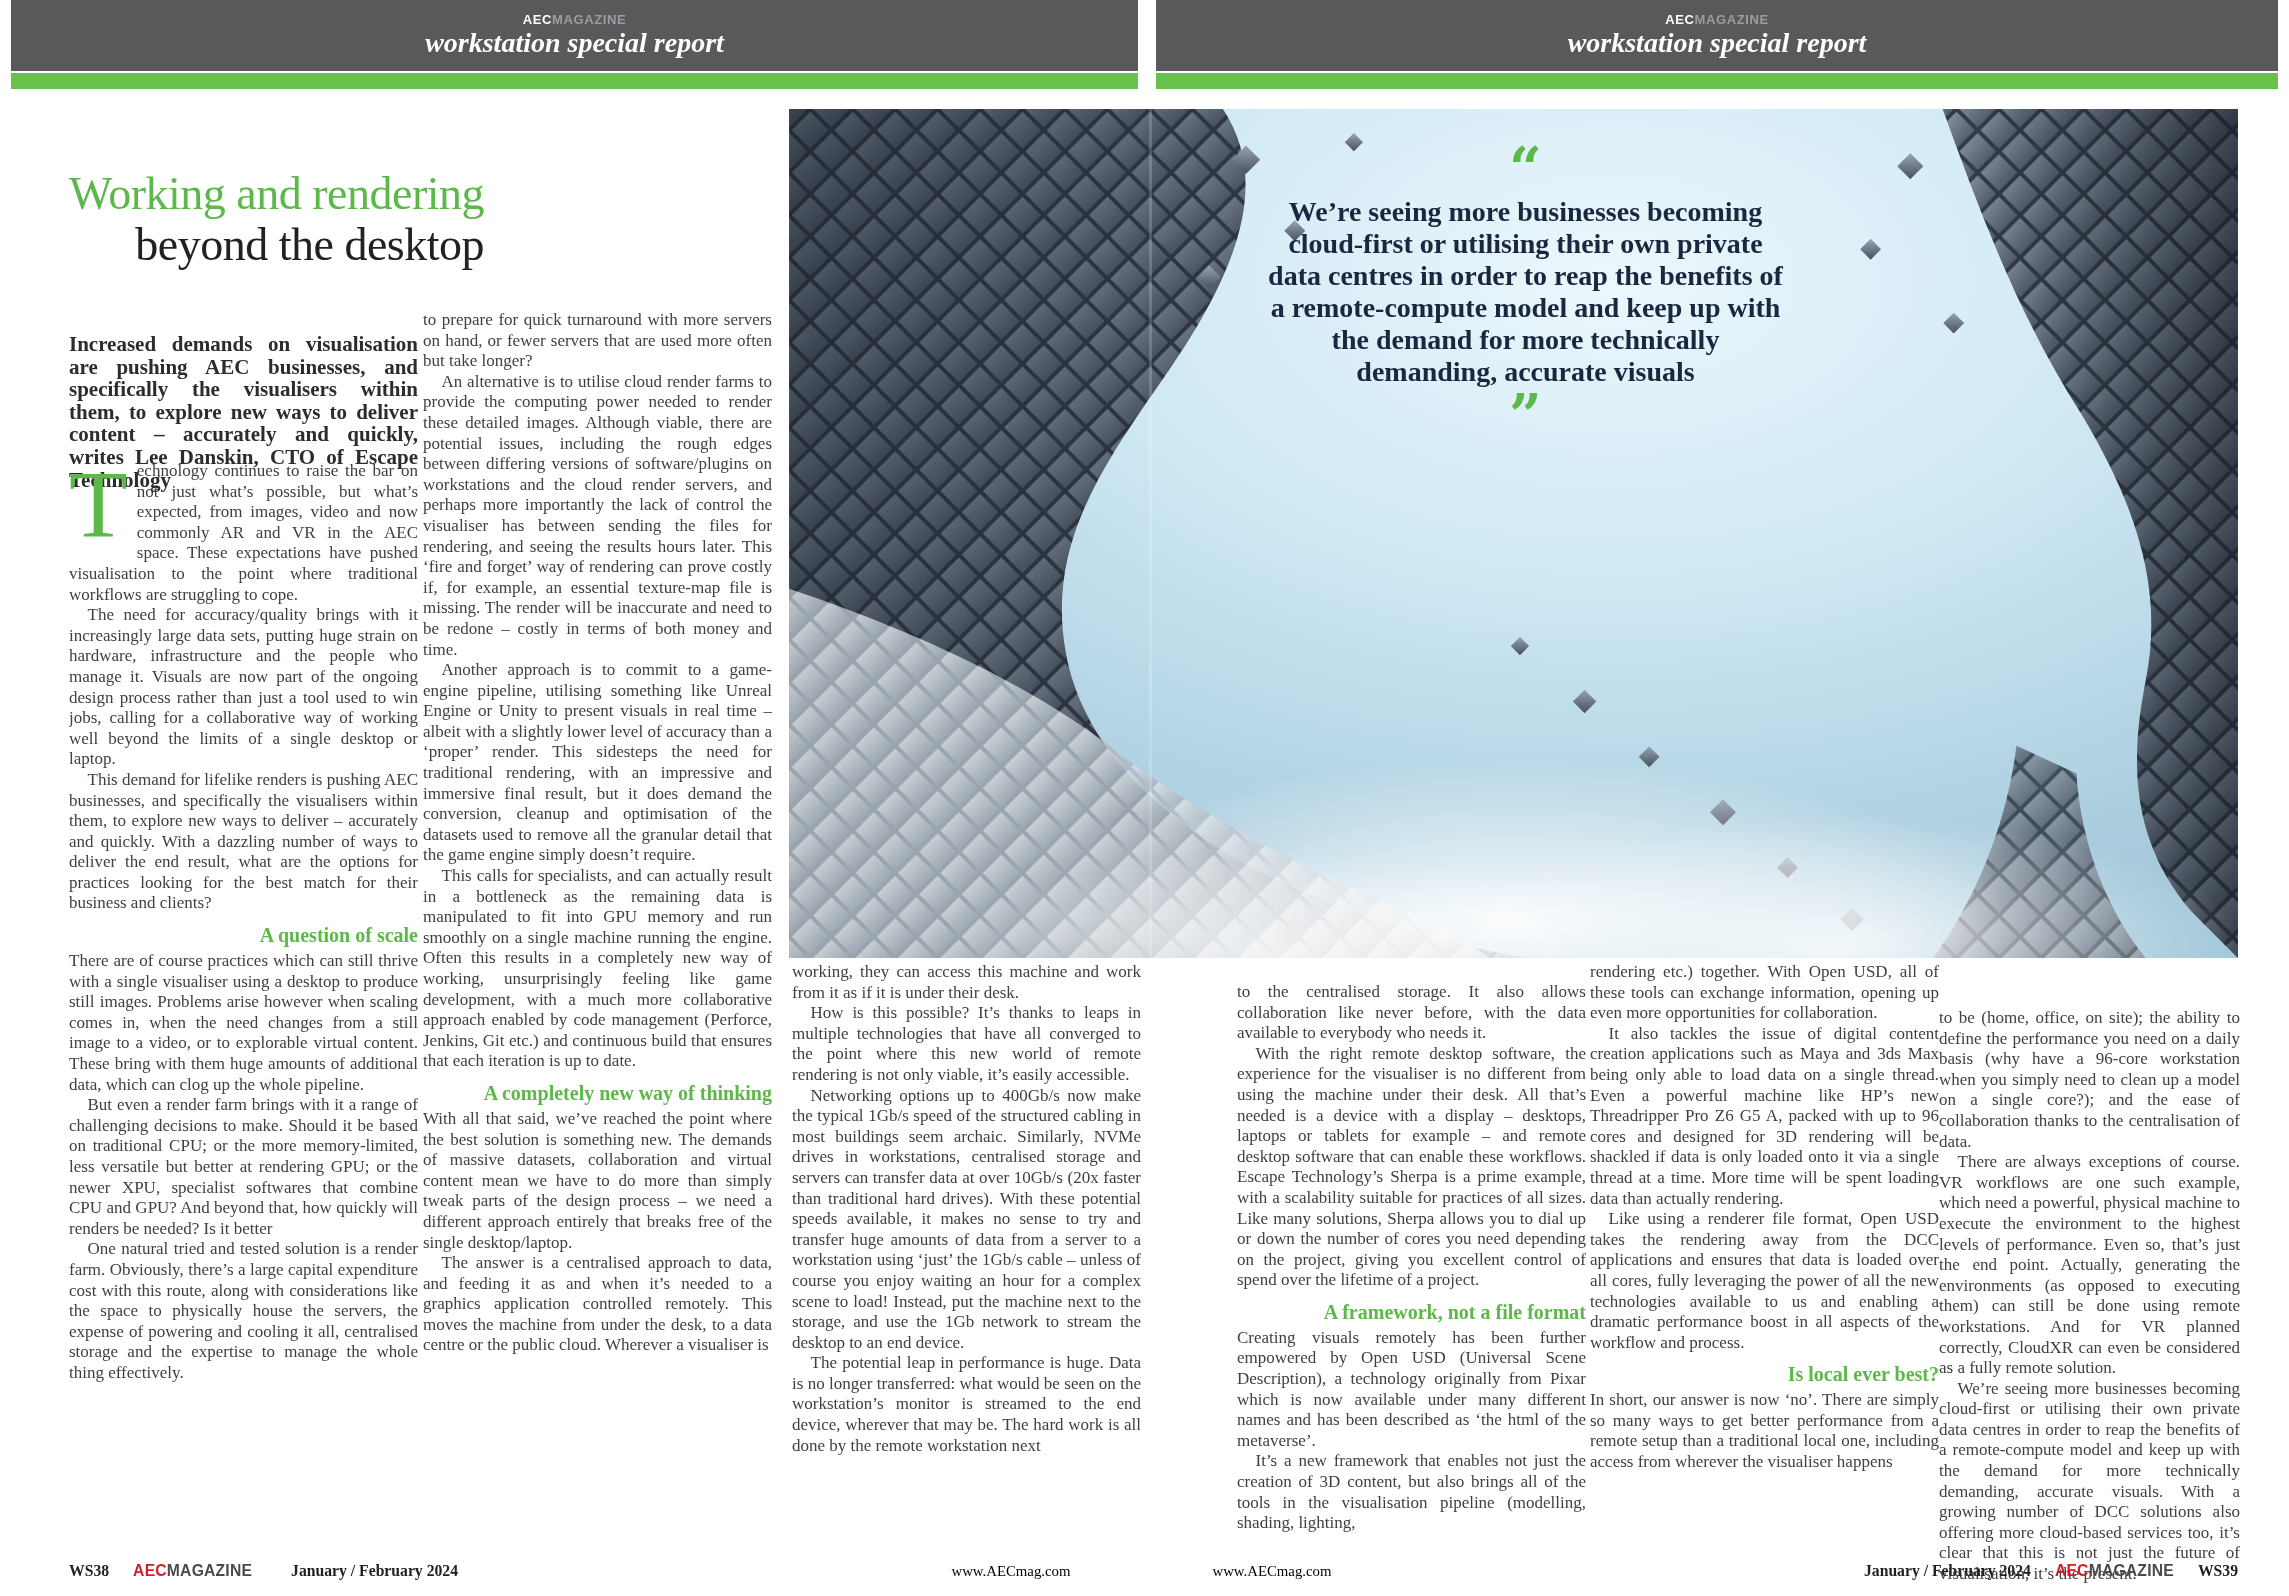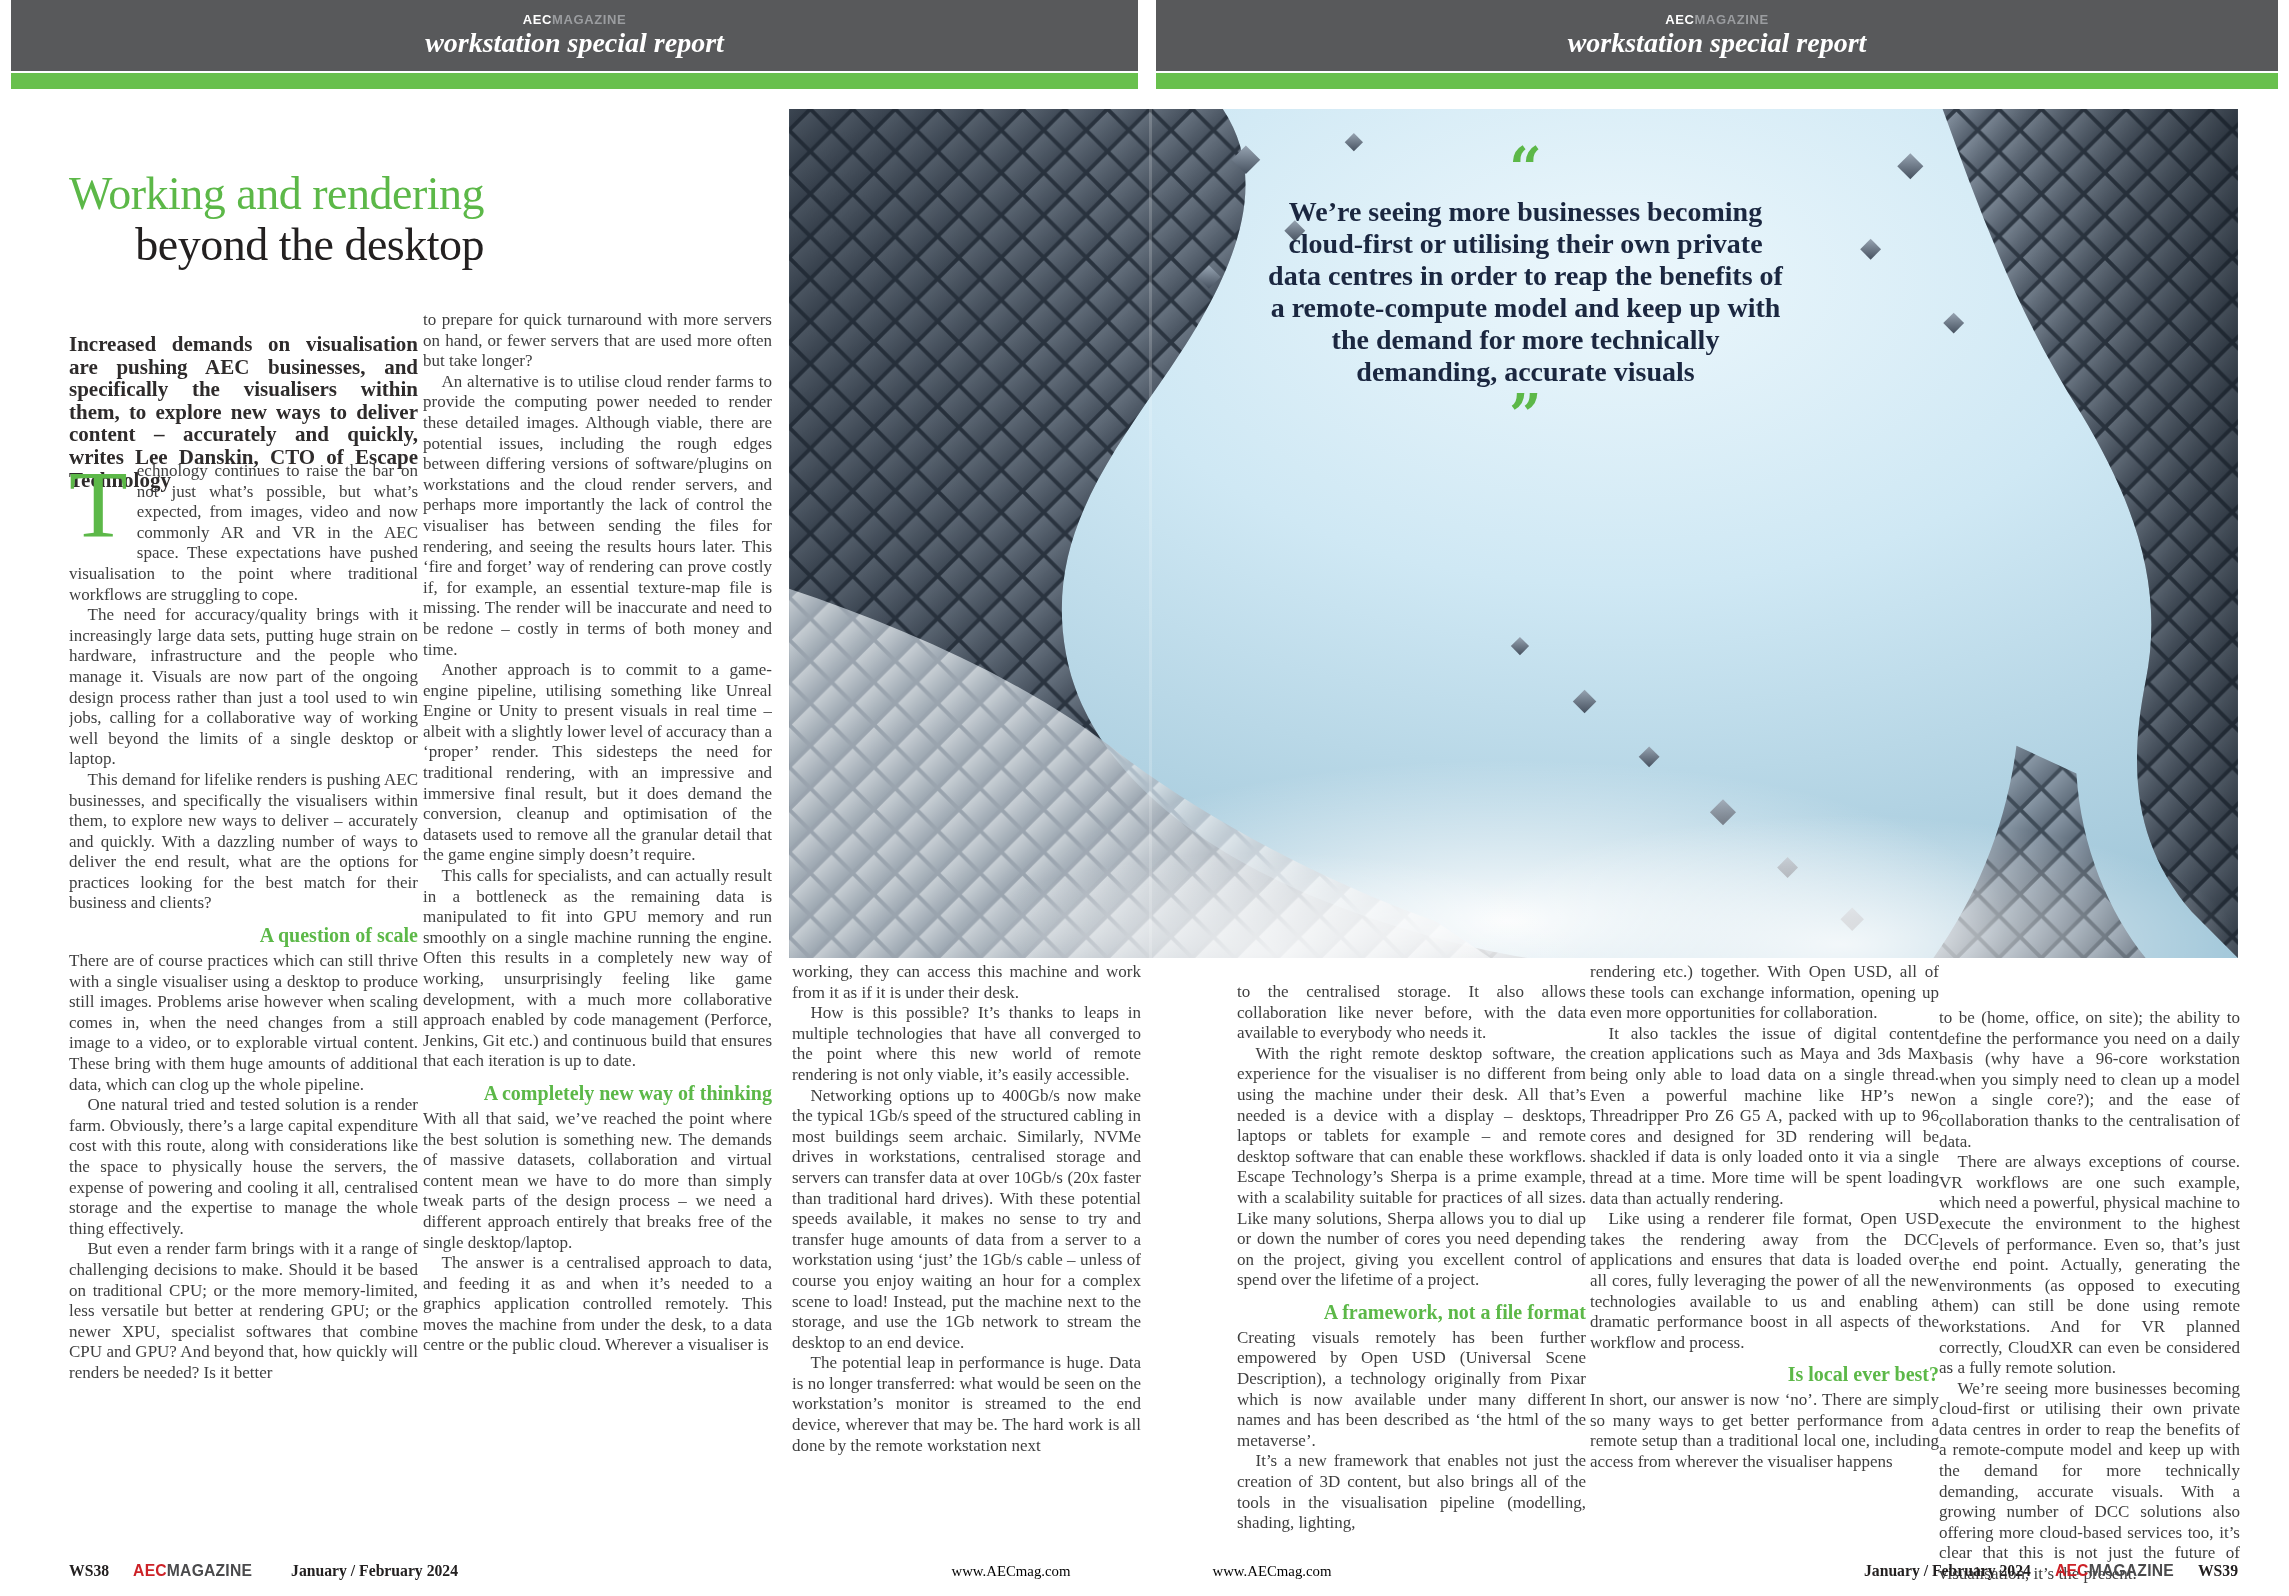--- a/index.html
+++ b/index.html
@@ -84,22 +84,22 @@
 
   <p class="standfirst">Increased demands on visualisation are pushing AEC businesses, and specifically the visualisers within them, to explore new ways to deliver content – accurately and quickly, writes Lee Danskin, CTO of Escape Technology</p>
 
   <div class="col" id="col1">
     <span class="dropcap">T</span>
     <p>echnology continues to raise the bar on not just what’s possible, but what’s expected, from images, video and now commonly AR and VR in the AEC space. These expectations have pushed visualisation to the point where traditional workflows are struggling to cope.</p>
     <p class="ind">The need for accuracy/quality brings with it increasingly large data sets, putting huge strain on hardware, infrastructure and the people who manage it. Visuals are now part of the ongoing design process rather than just a tool used to win jobs, calling for a collaborative way of working well beyond the limits of a single desktop or laptop.</p>
     <p class="ind">This demand for lifelike renders is pushing AEC businesses, and specifically the visualisers within them, to explore new ways to deliver – accurately and quickly. With a dazzling number of ways to deliver the end result, what are the options for practices looking for the best match for their business and clients?</p>
     <h2 class="subhead">A question of scale</h2>
     <p>There are of course practices which can still thrive with a single visualiser using a desktop to produce still images. Problems arise however when scaling comes in, when the need changes from a still image to a video, or to explorable virtual content. These bring with them huge amounts of additional data, which can clog up the whole pipeline.</p>
+    <p class="ind">But even a render farm brings with it a range of challenging decisions to make. Should it be based on traditional CPU; or the more memory-limited, less versatile but better at rendering GPU; or the newer XPU, specialist softwares that combine CPU and GPU? And beyond that, how quickly will renders be needed? Is it better</p>
     <p class="ind">One natural tried and tested solution is a render farm. Obviously, there’s a large capital expenditure cost with this route, along with considerations like the space to physically house the servers, the expense of powering and cooling it all, centralised storage and the expertise to manage the whole thing effectively.</p>
-    <p class="ind">But even a render farm brings with it a range of challenging decisions to make. Should it be based on traditional CPU; or the more memory-limited, less versatile but better at rendering GPU; or the newer XPU, specialist softwares that combine CPU and GPU? And beyond that, how quickly will renders be needed? Is it better</p>
   </div>
 
   <div class="col" id="col2">
     <p>to prepare for quick turnaround with more servers on hand, or fewer servers that are used more often but take longer?</p>
     <p class="ind">An alternative is to utilise cloud render farms to provide the computing power needed to render these detailed images. Although viable, there are potential issues, including the rough edges between differing versions of software/plugins on workstations and the cloud render servers, and perhaps more importantly the lack of control the visualiser has between sending the files for rendering, and seeing the results hours later. This ‘fire and forget’ way of rendering can prove costly if, for example, an essential texture-map file is missing. The render will be inaccurate and need to be redone – costly in terms of both money and time.</p>
     <p class="ind">Another approach is to commit to a game-engine pipeline, utilising something like Unreal Engine or Unity to present visuals in real time – albeit with a slightly lower level of accuracy than a ‘proper’ render. This sidesteps the need for traditional rendering, with an impressive and immersive final result, but it does demand the conversion, cleanup and optimisation of the datasets used to remove all the granular detail that the game engine simply doesn’t require.</p>
     <p class="ind">This calls for specialists, and can actually result in a bottleneck as the remaining data is manipulated to fit into GPU memory and run smoothly on a single machine running the engine. Often this results in a completely new way of working, unsurprisingly feeling like game development, with a much more collaborative approach enabled by code management (Perforce, Jenkins, Git etc.) and continuous build that ensures that each iteration is up to date.</p>
     <h2 class="subhead">A completely new way of thinking</h2>
     <p>With all that said, we’ve reached the point where the best solution is something new. The demands of massive datasets, collaboration and virtual content mean we have to do more than simply tweak parts of the design process – we need a different approach entirely that breaks free of the single desktop/laptop.</p>
     <p class="ind">The answer is a centralised approach to data, and feeding it as and when it’s needed to a graphics application controlled remotely. This moves the machine from under the desk, to a data centre or the public cloud. Wherever a visualiser is</p>

